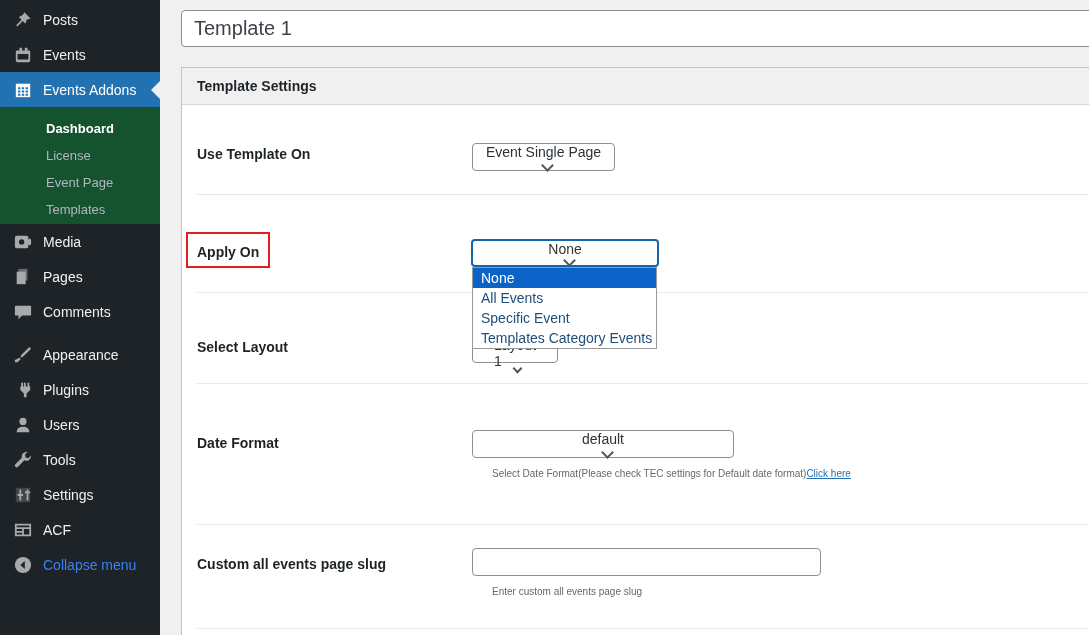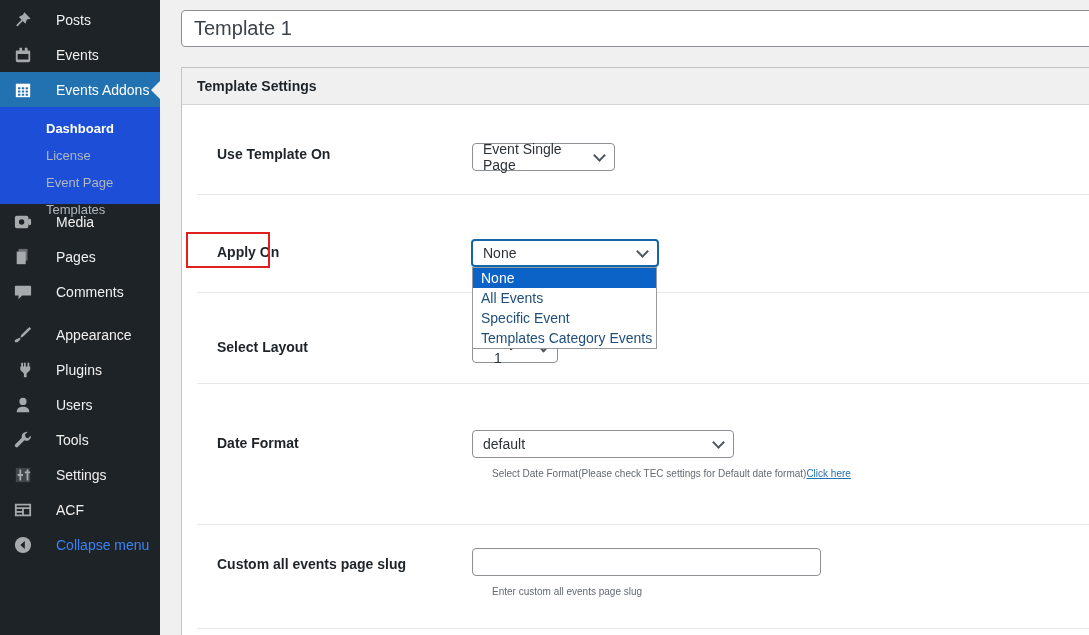--- a/index.html
+++ b/index.html
@@ -2,45 +2,45 @@
 <html><head>
 <meta charset="utf-8">
 <style>
   html,body{margin:0;padding:0;}
   body{font-family:"Liberation Sans",sans-serif;}
   .canvas{position:relative;width:1089px;height:635px;overflow:hidden;background:#f0f0f1;}
 
   
   .sidebar{position:absolute;left:0;top:0;width:160px;height:635px;background:#1d2327;color:#f0f0f1;}
   .menu{padding-top:2px;}
-  .menu-item{height:35px;display:flex;align-items:center;gap:23px;padding:0 6px 0 13px;font-size:14px;cursor:pointer;position:relative;}
+  .menu-item{height:35px;display:flex;align-items:center;gap:10px;padding:0 6px 0 13px;font-size:14px;cursor:pointer;position:relative;}
   .menu-item .mi{width:20px;height:20px;flex:0 0 20px;color:#a7aaad;display:flex;align-items:center;justify-content:center;}
   .menu-item.active{background:#2271b1;color:#fff;}
   .menu-item.active .mi{color:#fff;}
   .menu-item.active .notch{position:absolute;right:0;top:50%;margin-top:-9px;width:0;height:0;
      border-top:9px solid transparent;border-bottom:9px solid transparent;border-right:9px solid #f0f0f1;}
   .menu-item.dim span.lbl{color:#3b82f6;}
-  .submenu{background:#1d4ed8;padding:8px 0 8px;}
+  .submenu{background:#14532d;padding:8px 0 28px;}
   .submenu-item{height:27px;line-height:27px;padding-left:46px;font-size:13px;color:#b0b8bf;cursor:pointer;}
   .submenu-item.current{color:#fff;font-weight:bold;}
   .sep{height:8px;}
 
   
   .title-input{position:absolute;left:181px;top:10px;width:915px;height:37px;box-sizing:border-box;
      border:1px solid #8c8f94;border-radius:4px;background:#fff;padding:0 12px;font-size:20px;color:#3c434a;
      font-family:"Liberation Sans",sans-serif;outline:none;}
   .metabox{position:absolute;left:181px;top:67px;width:915px;height:600px;background:#fff;
      border:1px solid #c3c4c7;box-sizing:border-box;}
   .metabox-header{position:absolute;left:0;top:0;right:0;height:37px;background:#f0f0f1;
      border-bottom:1px solid #d5d6d7;display:flex;align-items:center;padding-left:15px;box-sizing:border-box;}
   .metabox-header .hd{font-size:14px;font-weight:bold;color:#1d2327;}
   .divider{position:absolute;left:15px;right:0;height:1px;background:#e6e7e8;}
-  .flabel{position:absolute;left:15px;font-size:14px;font-weight:bold;color:#1d2327;line-height:20px;margin-left:20px;}
+  .flabel{position:absolute;left:15px;font-size:14px;font-weight:bold;color:#1d2327;line-height:20px;}
   .sel{position:absolute;box-sizing:border-box;background:#fff;border:1px solid #8c8f94;border-radius:4px;
-     display:flex;align-items:center;justify-content:space-between;padding:0 10px;font-size:14px;color:#2c3338;cursor:pointer;}
+     display:flex;align-items:center;justify-content:space-between;padding:0 10px;font-size:14px;color:#2c3338;cursor:pointer;flex-direction:column;}
   .sel .chev{width:7px;height:7px;border-right:2px solid #50575e;border-bottom:2px solid #50575e;
      transform:rotate(45deg);margin-top:-4px;flex:0 0 auto;margin-left:8px;}
   .sel.focused{border:2px solid #1466ac;border-radius:4px;}
   .txt{position:absolute;box-sizing:border-box;background:#fff;border:1px solid #8c8f94;border-radius:4px;
      padding:0 10px;font-size:14px;color:#2c3338;font-family:"Liberation Sans",sans-serif;outline:none;}
   .help{position:absolute;font-size:10px;color:#646970;margin-left:20px;}
   .help a{color:#2271b1;text-decoration:underline;cursor:pointer;}
   .listbox{position:absolute;left:290px;top:199px;width:185px;box-sizing:border-box;background:#fff;
      border:1px solid #979a9d;z-index:20;}
   .opt{height:20px;line-height:20px;padding:0 8px;font-size:14px;color:#1e4e79;cursor:pointer;white-space:nowrap;}

